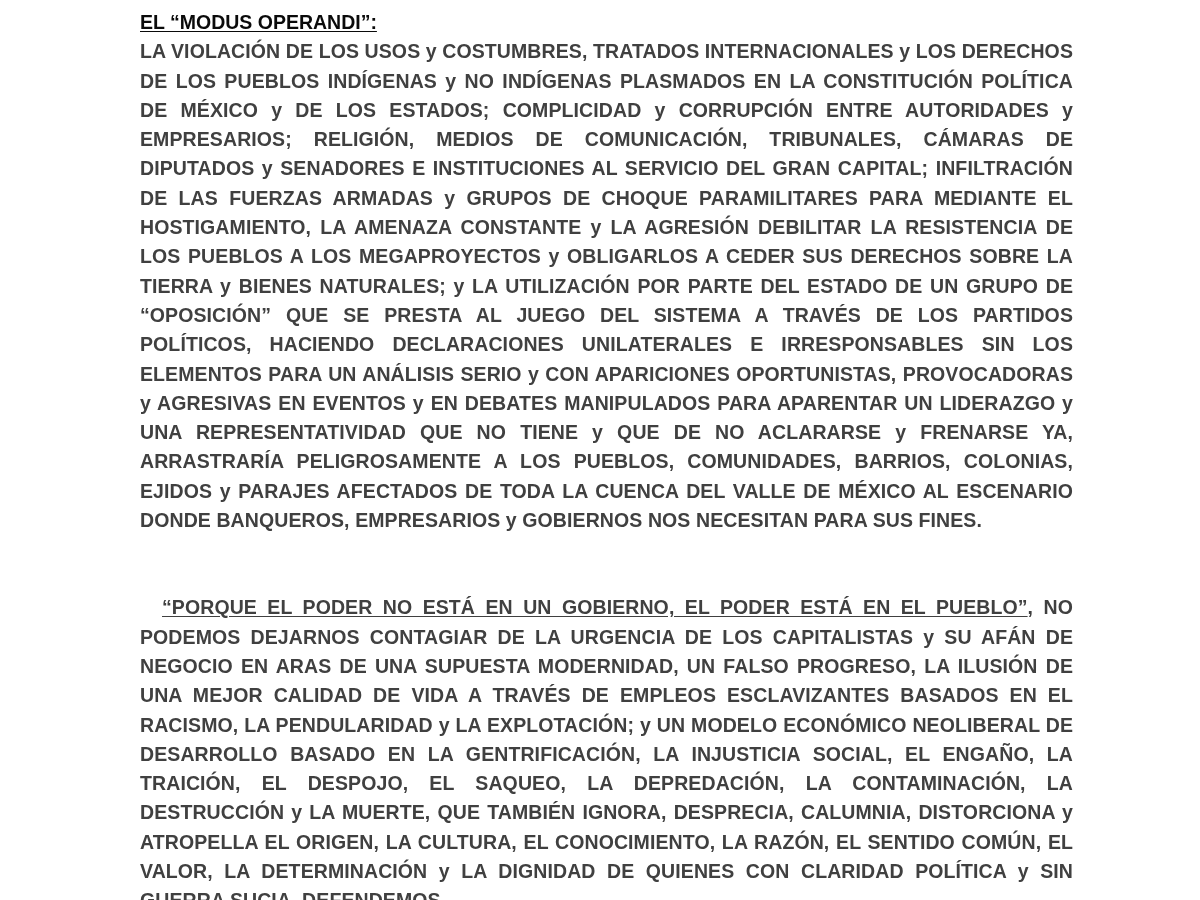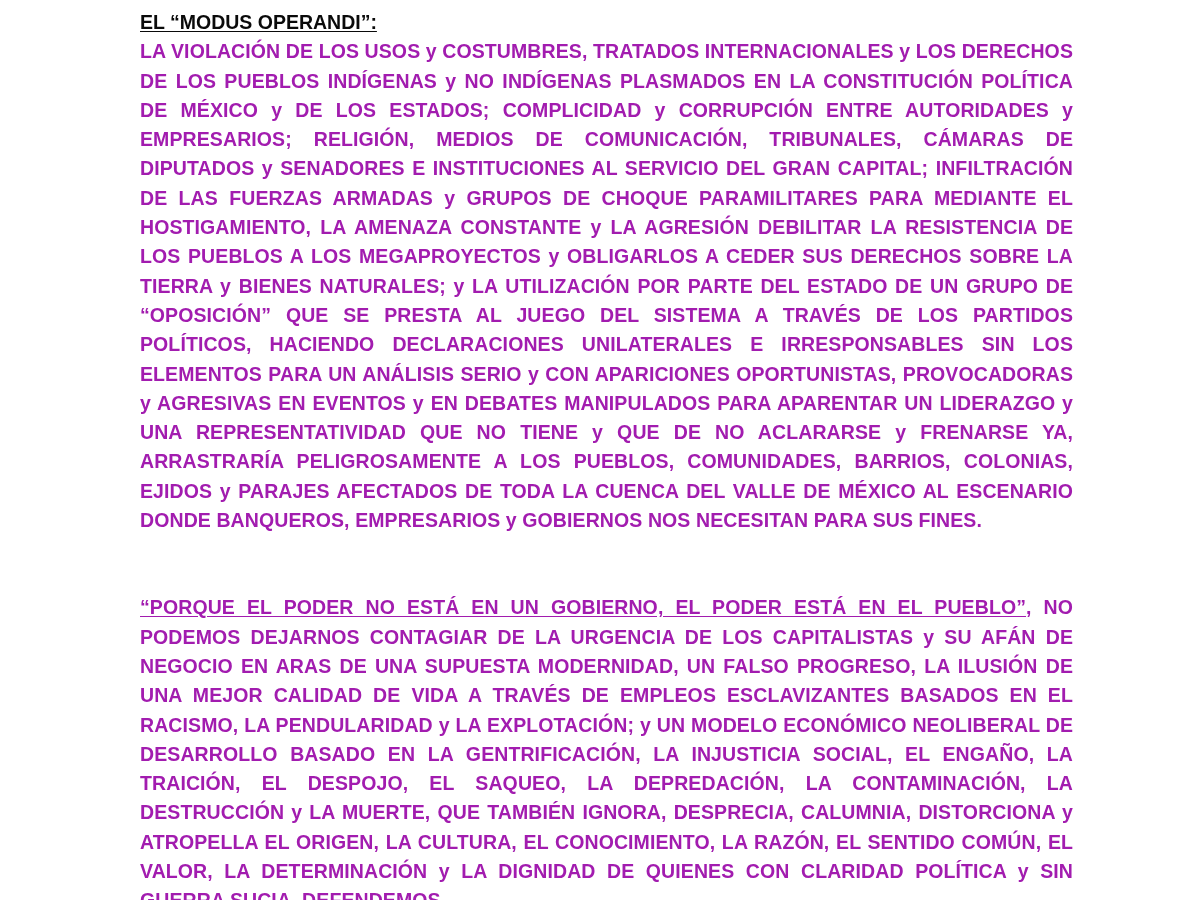--- a/index.html
+++ b/index.html
@@ -27,25 +27,26 @@
     width: 933px;
   }
   p.para {
     margin: 0;
     font-size: 19.5px;
     line-height: 29.3px;
     text-align: justify;
     text-justify: inter-word;
     letter-spacing: 0.1px;
     font-weight: 600;
-    color: #a21caf;
+    color: #404040;
   }
   .u {
     text-decoration: underline;
     text-underline-offset: 2px;
+    margin-left: 22px;
   }
   .gap {
     height: 29px;
   }
   .heading {
     margin: 0;
     font-size: 19.5px;
     line-height: 29.3px;
     font-weight: 600;
     text-decoration: underline;

